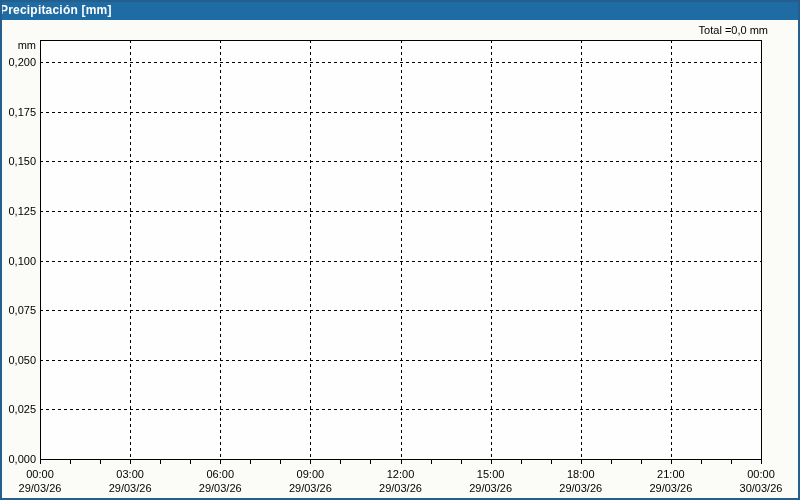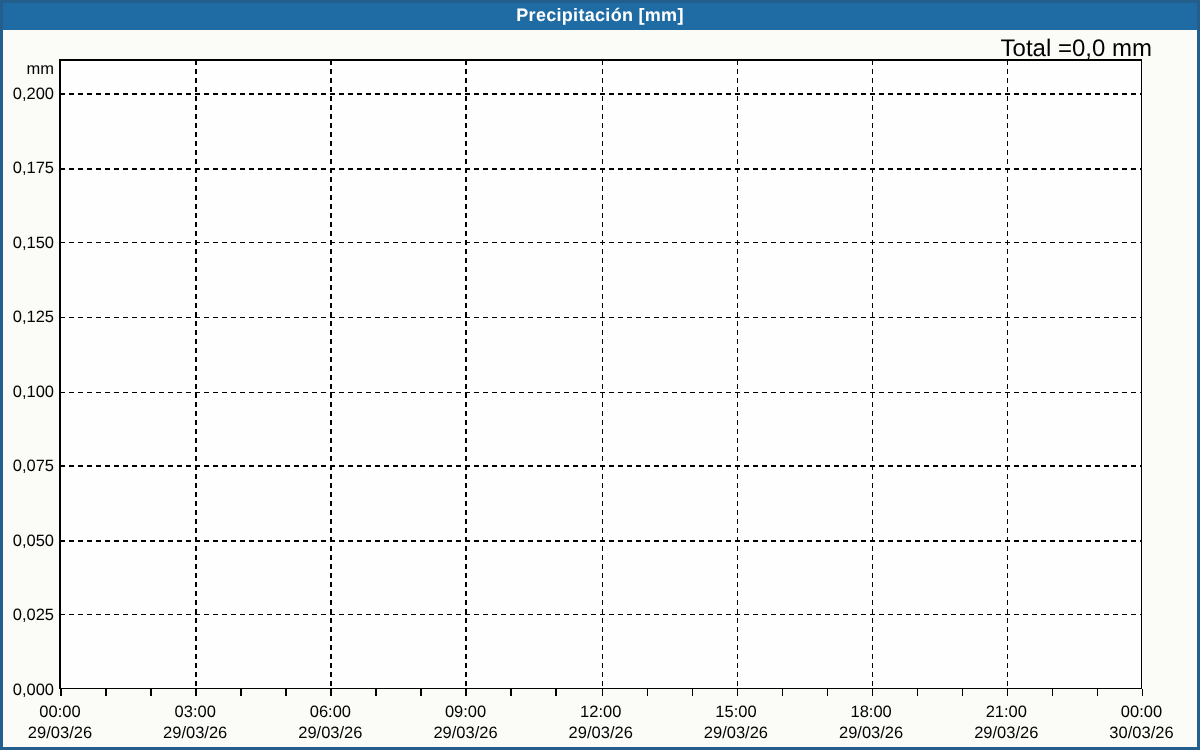--- a/index.html
+++ b/index.html
@@ -24,33 +24,33 @@
     pointer-events: none;
   }
   .titlebar {
     position: absolute;
     top: 0; left: 0;
     width: 800px;
     height: 20px;
     background: var(--titlebar-bg, #1f6ba4);
     display: flex;
     align-items: center;
-    justify-content: center;
+    justify-content: flex-start;
   }
   .titlebar .title {
     color: var(--titlebar-text, #ffffff);
     font-size: 12px;
     font-weight: bold;
     letter-spacing: 0.2px;
   }
   .total-label {
     position: absolute;
     top: 24px;
     right: 32px;
-    font-size: 16px;
+    font-size: 11px;
     color: #000000;
     white-space: nowrap;
   }
   svg.plot {
     position: absolute;
     top: 0; left: 0;
     width: 800px;
     height: 500px;
   }
   svg.plot text {

